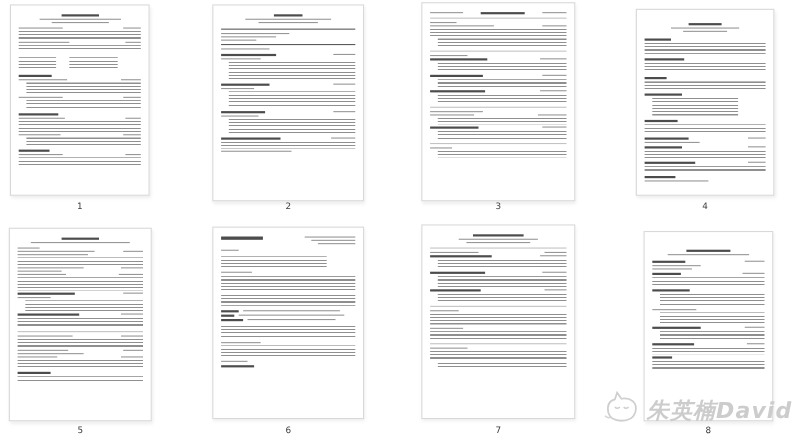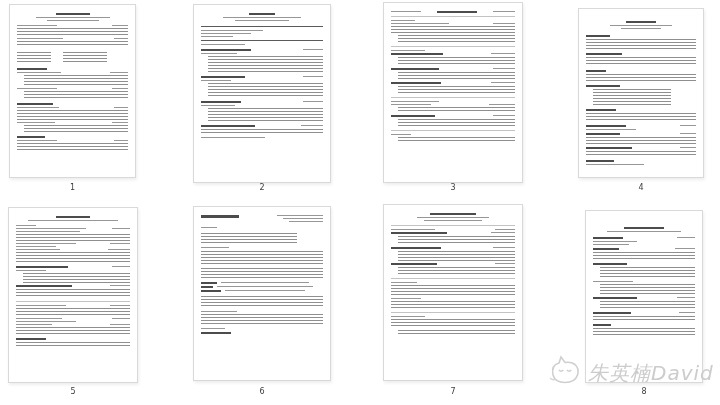--- a/index.html
+++ b/index.html
@@ -19,21 +19,21 @@
   .r{display:flex;justify-content:space-between;align-items:flex-start;margin:2px 0;}
   .r i{margin:0;}
   .hr{height:1px;background:#c3c3c3;margin:3px 0;}
   .hrd{height:1px;background:#5a5a5a;margin:3px 0;}
   .col{display:flex;gap:12px;margin:3px 0;}
   .stack{display:flex;flex-direction:column;align-items:flex-end;gap:2px;}
   
   .pn{position:absolute;text-align:center;font-size:8px;line-height:10px;color:#3c3c3c;}
   
   #wm{position:absolute;left:548px;top:354px;display:flex;align-items:center;z-index:5;}
-  #wm .wtxt{font-size:20px;font-weight:normal;font-style:italic;letter-spacing:1px;
+  #wm .wtxt{font-size:20px;font-weight:bold;font-style:italic;letter-spacing:1px;
             color:#cccccc;white-space:nowrap;line-height:38px;}
 </style>
 </head>
 <body>
 
 <div id="stage">
 
   <figure class="pg" style="left:9px;top:4px;width:127px;height:174px;margin:0">
     <i class="b c" style="width:34px"></i>
     <i class="t c" style="width:74px"></i>

